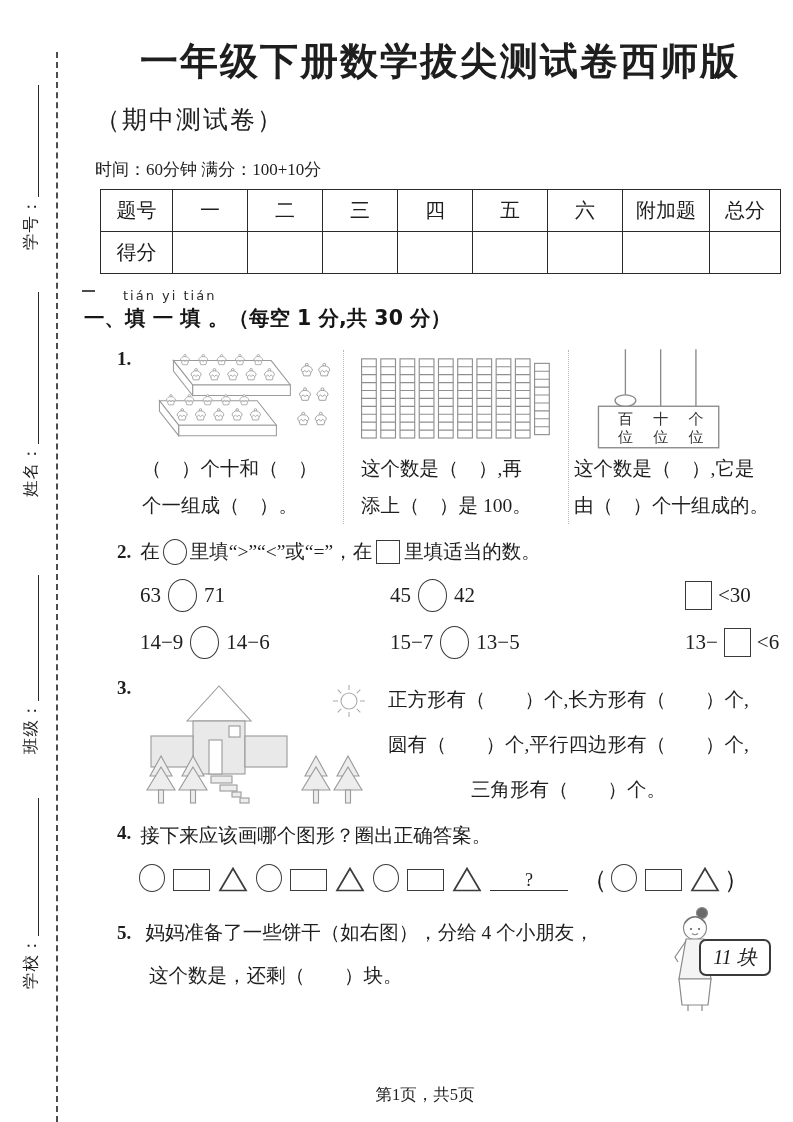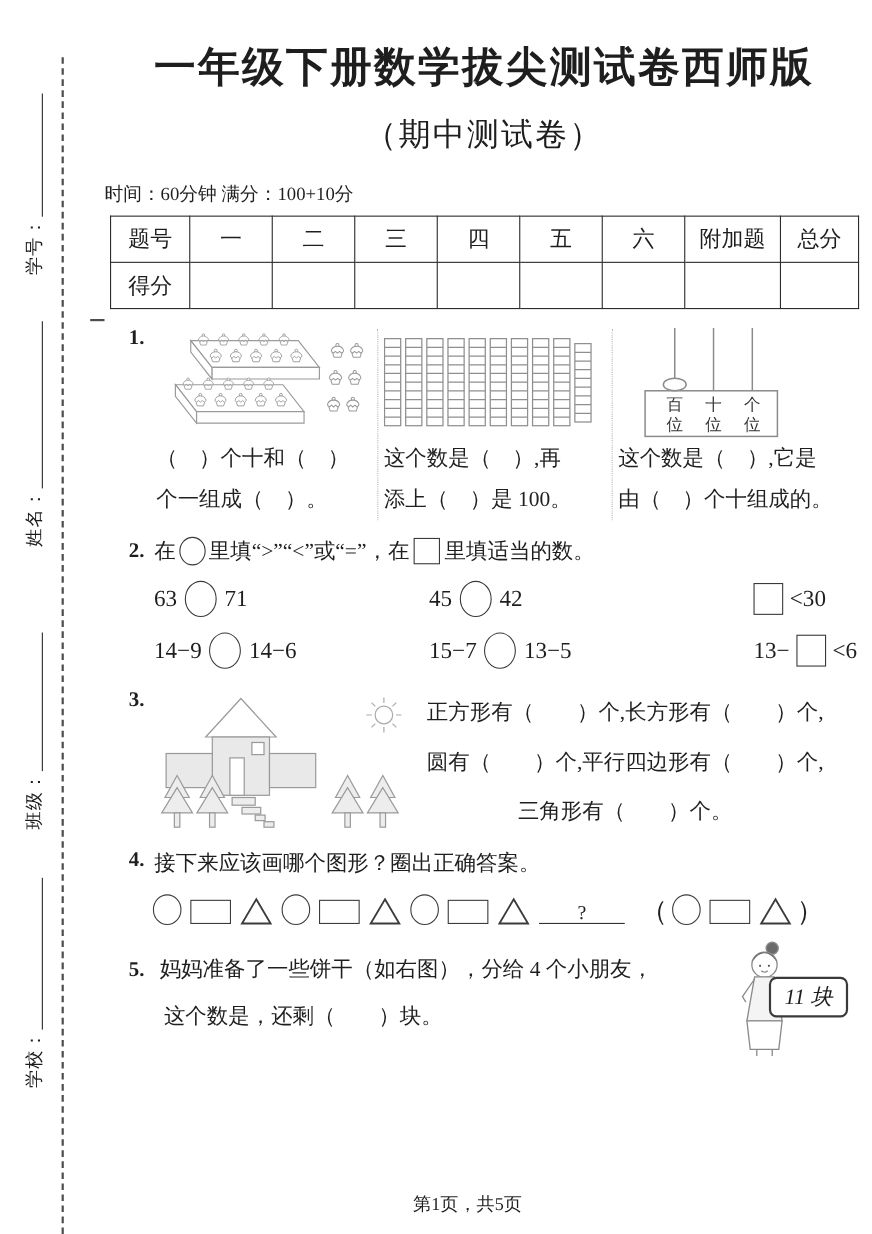--- a/index.html
+++ b/index.html
@@ -15,41 +15,41 @@
   .sb-label{font-size:16.5px;color:#1c1c1c;letter-spacing:1px;}
   .sb-line{display:inline-block;border-bottom:1.6px solid #2a2a2a;height:4px;margin-bottom:3px;}
   .sb-f1{width:170px;left:-55px;top:153px;} .sb-f1 .sb-line{width:112px;}
   .sb-f2{width:214px;left:-77px;top:378px;} .sb-f2 .sb-line{width:152px;}
   .sb-f3{width:188px;left:-64px;top:648px;} .sb-f3 .sb-line{width:126px;}
   .sb-f4{width:202px;left:-71px;top:876px;} .sb-f4 .sb-line{width:138px;}
 
   
   .content{position:absolute;left:95px;top:0;width:690px;}
   .title{margin:36px 0 0;text-align:center;font-size:38px;font-weight:700;letter-spacing:2px;}
-  .subtitle{margin:16px 0 1px;text-align:center;font-size:29px;font-weight:400;letter-spacing:2px;}
+  .subtitle{margin:16px 0 1px;text-align:left;font-size:25px;font-weight:400;letter-spacing:2px;}
   .meta{margin-top:22px;text-align:left;font-size:17px;padding-right:4px;}
 
   table.score{border-collapse:collapse;table-layout:fixed;width:680px;margin:8px 0 0 5px;}
   table.score td{border:1.7px solid #2b2b2b;height:41px;text-align:center;font-size:20px;
                  overflow:hidden;padding:0;}
 
   .section-head{margin-top:14px;}
   .pinyin{margin-left:28px;font-family:"DejaVu Sans","Liberation Sans",sans-serif;
           font-size:13px;letter-spacing:2px;color:#2b2b2b;}
   .sec-title{margin:1px 0 0 -11px;font-family:"DejaVu Sans","Liberation Sans",sans-serif;
              font-size:20.5px;font-weight:700;color:#161616;}
 
   .qnum{font-weight:700;font-size:19px;}
   .kai-line{font-size:19.5px;line-height:37px;color:#1f1f1f;white-space:nowrap;}
 
   
   .q1{margin-top:16px;display:flex;align-items:stretch;}
   .q1 .qnum{width:25px;margin-left:22px;flex:none;}
   .panel{flex:none;}
-  .panel-a{width:196px;} .panel-b{width:202px;} .panel-c{width:215px;}
+  .panel-a{width:196px;} .panel-b{width:202px;margin-left:12px;} .panel-c{width:215px;}
   .img-row{height:102px;display:flex;align-items:center;}
   .sep{border-left:1.5px dotted #b8b8b8;margin:2px 5px 0 5px;}
 
   
   .q2{margin-top:14px;}
   .q2-prompt{margin-left:22px;font-size:19.5px;display:flex;align-items:center;white-space:nowrap;}
   .q2-prompt .qnum{margin-right:9px;}
   .sym{display:inline-block;border:1.6px solid #3a3a3a;background:#fff;}
   .sym.circle-sm{width:22px;height:24px;border-radius:50%;margin:0 3px;}
   .sym.square-sm{width:22px;height:22px;margin:0 4px;}
@@ -156,20 +156,24 @@
         <td></td>
         <td></td>
         <td></td>
         <td></td>
         <td></td>
         <td></td>
       </tr>
     </tbody>
       </table>
 
+    <div class="section-head">
+      <div class="pinyin">tián yi tián</div>
+      <div class="sec-title">一、填 一 填 。（每空 1 分,共 30 分）</div>
+    </div>
 
     <div class="q1">
       <span class="qnum">1.</span>
 
       <div class="panel panel-a">
         <div class="img-row">
           <svg width="192" height="98" viewBox="0 0 220 112">
             <defs>
               <g id="ck" stroke="#9a9a9a" fill="#fff" stroke-width="1.2">
                 <circle cx="10" cy="3.2" r="1.9"></circle>

